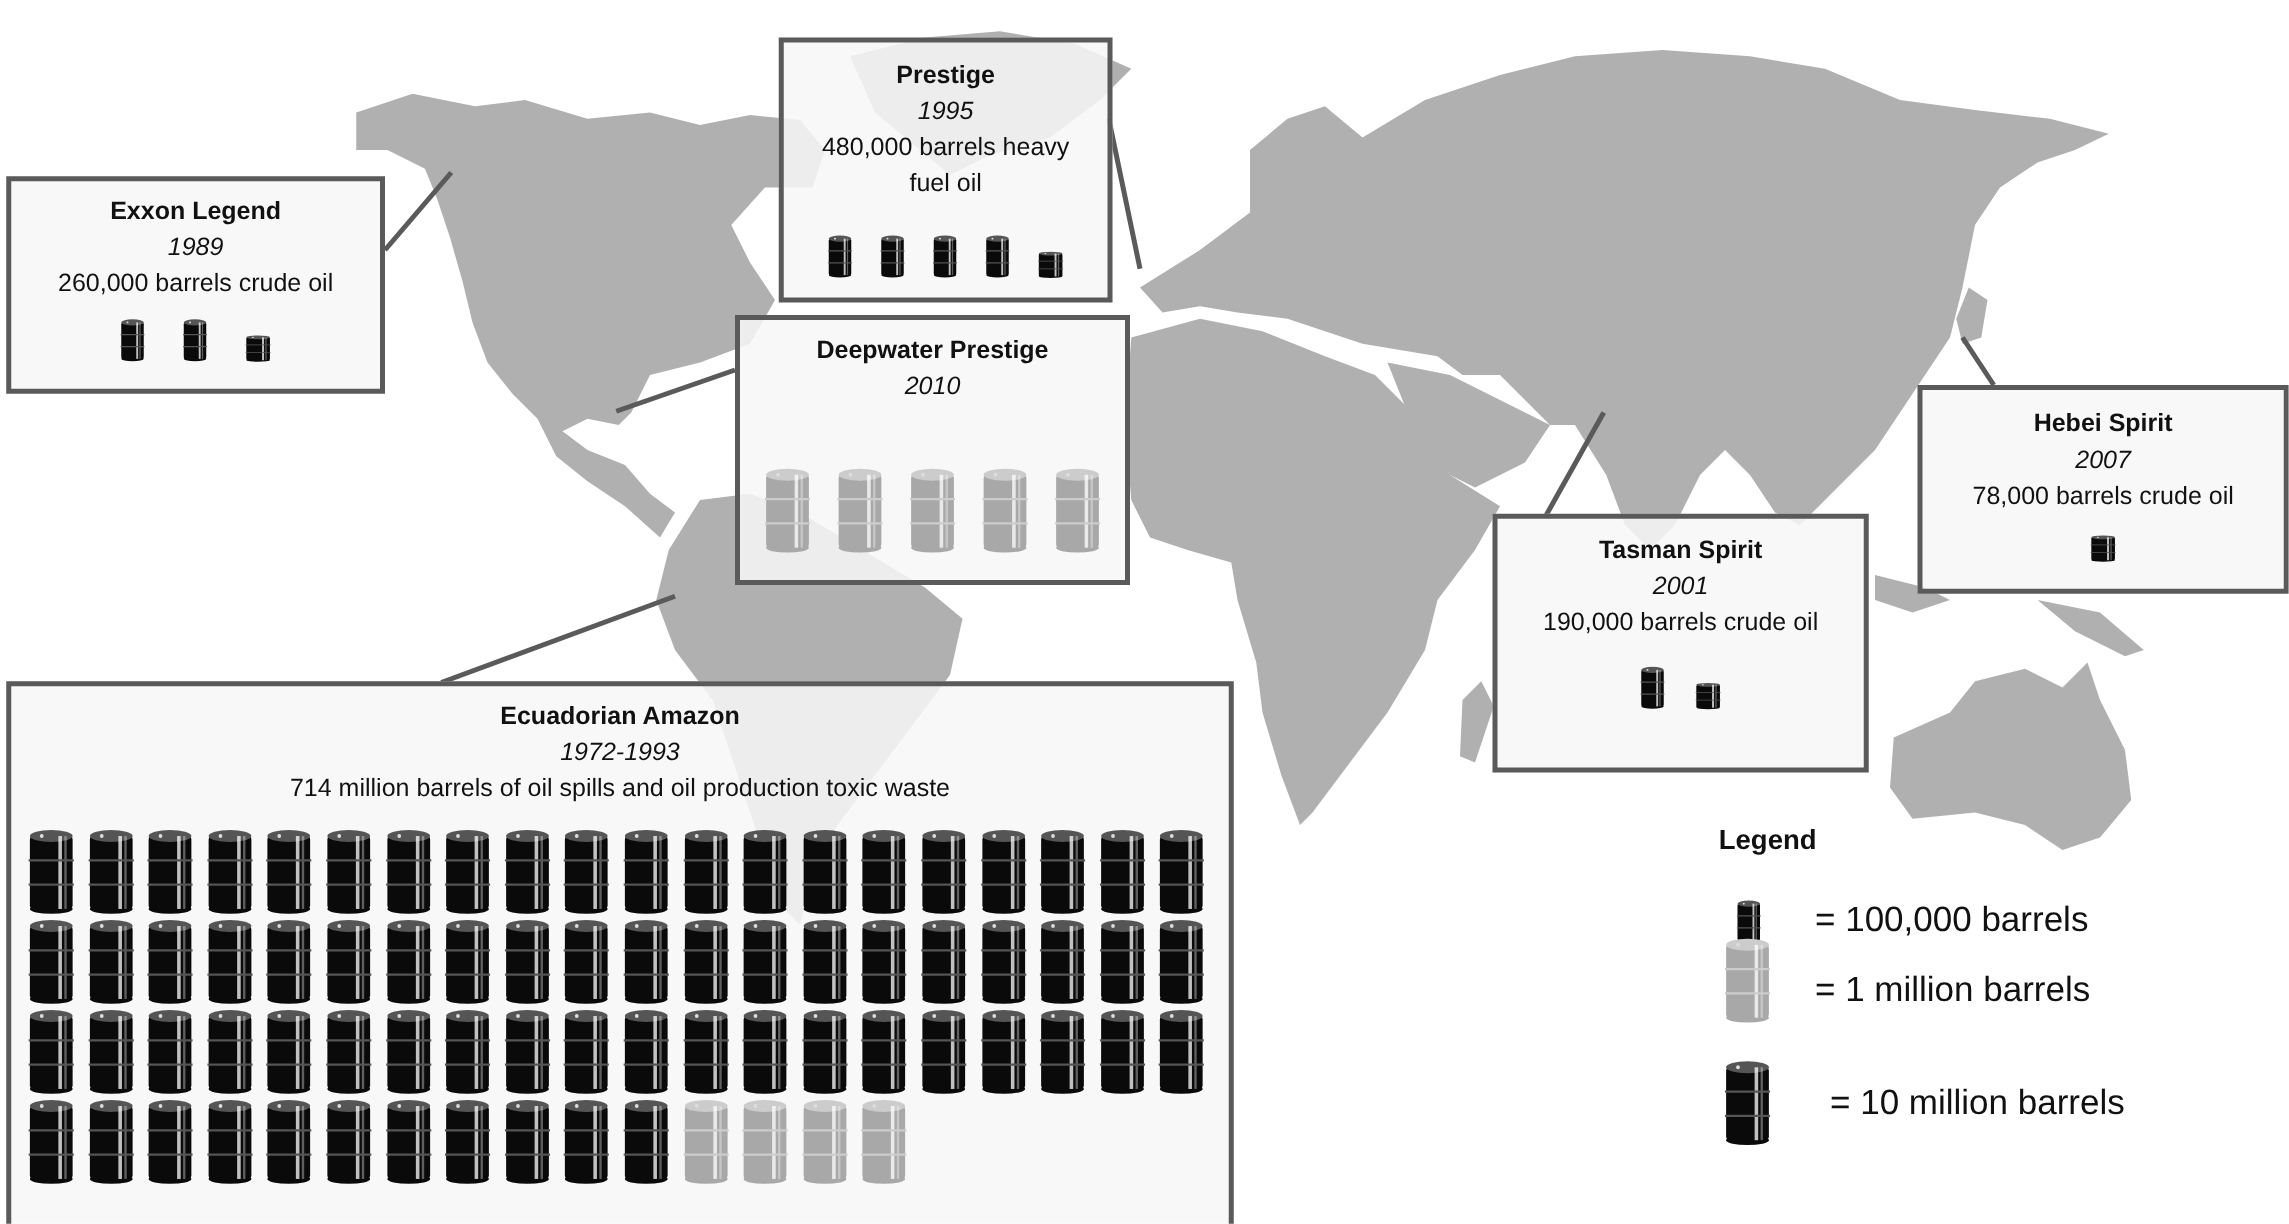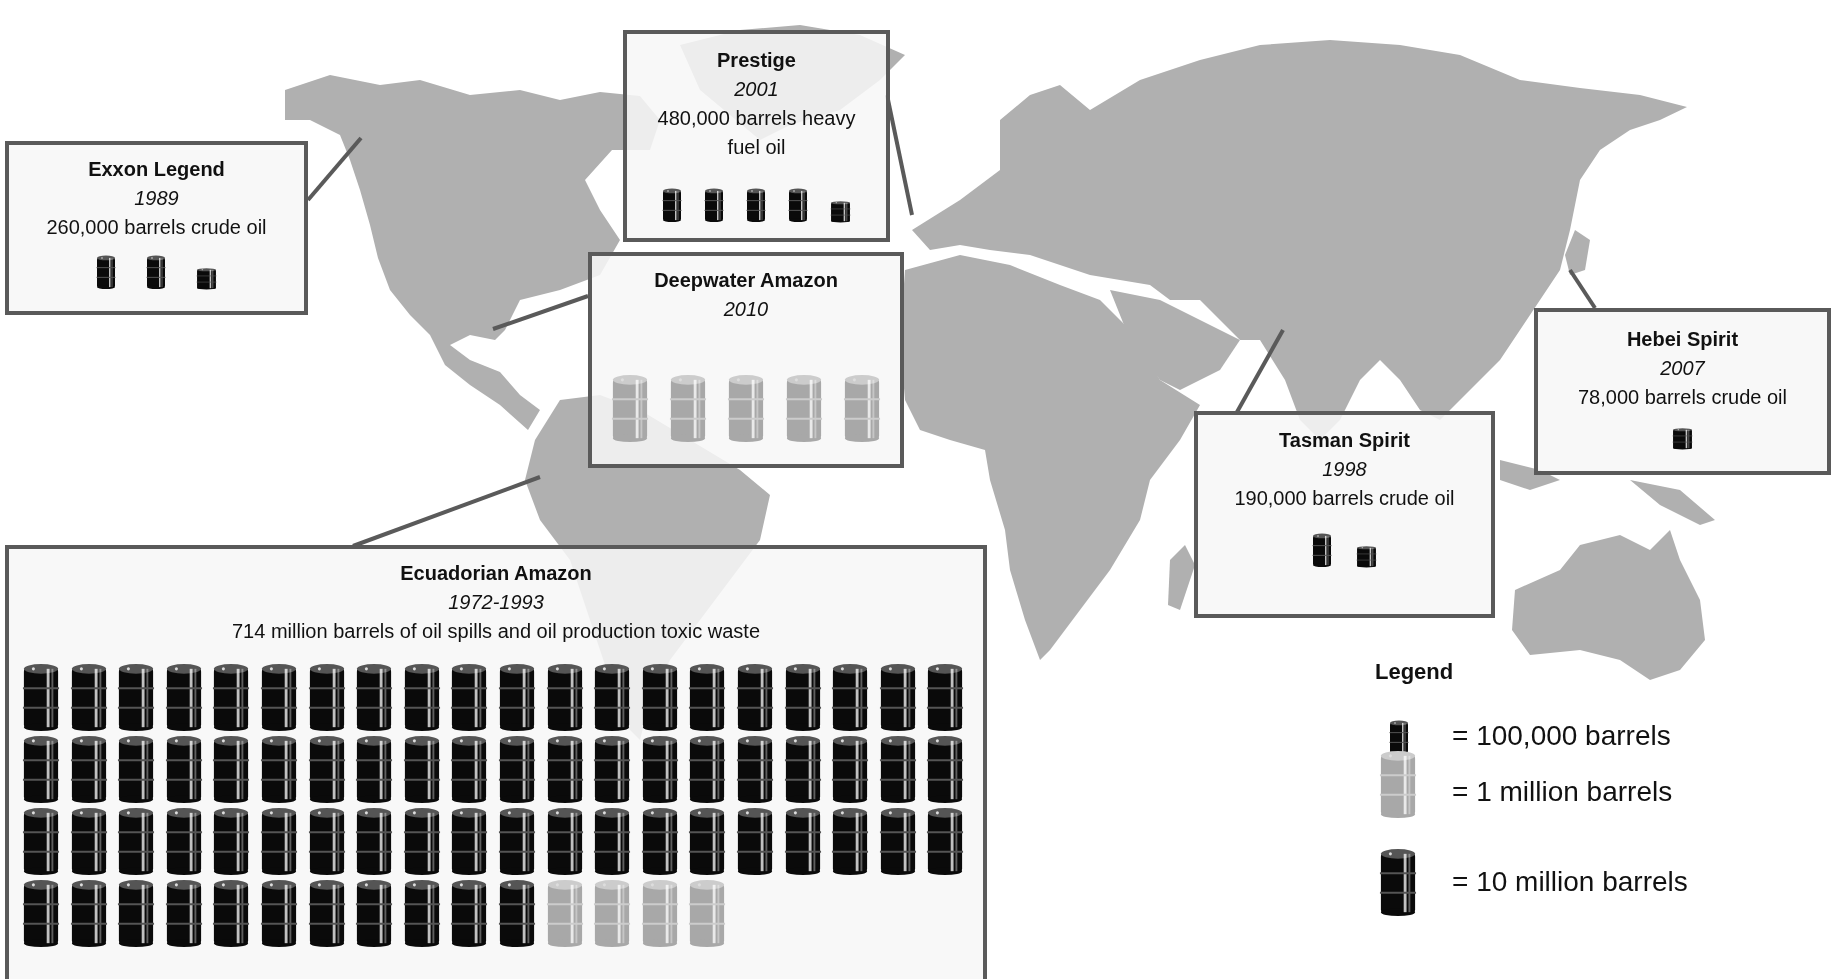--- a/index.html
+++ b/index.html
@@ -93,21 +93,21 @@
         <rect x="31" y="6" width="2" height="60" fill="#ffffff" opacity="0.35"></rect>
         <line x1="1" y1="26" x2="39" y2="26" stroke="#555555" stroke-width="2"></line>
         <line x1="1" y1="46" x2="39" y2="46" stroke="#555555" stroke-width="2"></line>
         <circle cx="12" cy="6" r="1.6" fill="#dddddd"></circle>
       </svg>
     </div>
 </div>
 
 <div class="box" style="left:623px; top:0px; width:267px; height:212px;margin-top:30px;">
   <div class="name" style="margin-top:12px;">Prestige</div>
-  <div class="year">2001</div>
+  <div class="year">1995</div>
   <div class="amount" style="padding:0 14px;">480,000 barrels heavy fuel oil</div>
   <div class="barrels" style="top: 154px; gap: 22px;">
       <svg width="20" height="35" viewBox="0 0 40 72" preserveAspectRatio="none" class="barrel">
         <rect x="2" y="5" width="36" height="62" rx="4" fill="#0a0a0a"></rect>
         <ellipse cx="20" cy="6" rx="18" ry="5" fill="#555555"></ellipse>
         <ellipse cx="20" cy="66" rx="18" ry="4" fill="#0a0a0a"></ellipse>
         <rect x="26" y="6" width="3" height="60" fill="#ffffff" opacity="0.75"></rect>
         <rect x="31" y="6" width="2" height="60" fill="#ffffff" opacity="0.35"></rect>
         <line x1="1" y1="26" x2="39" y2="26" stroke="#555555" stroke-width="2"></line>
         <line x1="1" y1="46" x2="39" y2="46" stroke="#555555" stroke-width="2"></line>
@@ -150,21 +150,21 @@
         <rect x="26" y="6" width="3" height="60" fill="#ffffff" opacity="0.75"></rect>
         <rect x="31" y="6" width="2" height="60" fill="#ffffff" opacity="0.35"></rect>
         <line x1="1" y1="26" x2="39" y2="26" stroke="#555555" stroke-width="2"></line>
         <line x1="1" y1="46" x2="39" y2="46" stroke="#555555" stroke-width="2"></line>
         <circle cx="12" cy="6" r="1.6" fill="#dddddd"></circle>
       </svg>
     </div>
 </div>
 
 <div class="box" style="left:588px; top:252px; width:316px; height:216px;">
-  <div class="name" style="margin-top:10px;">Deepwater Amazon</div>
+  <div class="name" style="margin-top:10px;">Deepwater Prestige</div>
   <div class="year">2010</div>
   <div class="barrels" style="top: 118px; gap: 20px;">
       <svg width="38" height="70" viewBox="0 0 40 72" preserveAspectRatio="none" class="barrel">
         <rect x="2" y="5" width="36" height="62" rx="4" fill="#a8a8a8"></rect>
         <ellipse cx="20" cy="6" rx="18" ry="5" fill="#cccccc"></ellipse>
         <ellipse cx="20" cy="66" rx="18" ry="4" fill="#a8a8a8"></ellipse>
         <rect x="26" y="6" width="3" height="60" fill="#ffffff" opacity="0.75"></rect>
         <rect x="31" y="6" width="2" height="60" fill="#ffffff" opacity="0.35"></rect>
         <line x1="1" y1="26" x2="39" y2="26" stroke="#cccccc" stroke-width="2"></line>
         <line x1="1" y1="46" x2="39" y2="46" stroke="#cccccc" stroke-width="2"></line>
@@ -966,21 +966,21 @@
         <rect x="31" y="6" width="2" height="60" fill="#ffffff" opacity="0.35"></rect>
         <line x1="1" y1="26" x2="39" y2="26" stroke="#cccccc" stroke-width="2"></line>
         <line x1="1" y1="46" x2="39" y2="46" stroke="#cccccc" stroke-width="2"></line>
         <circle cx="12" cy="6" r="1.6" fill="#dddddd"></circle>
       </svg>
     </div>
 </div>
 
 <div class="box" style="left:1194px; top:411px; width:301px; height:207px;">
   <div class="name" style="margin-top:11px;">Tasman Spirit</div>
-  <div class="year">1998</div>
+  <div class="year">2001</div>
   <div class="amount">190,000 barrels crude oil</div>
   <div class="barrels" style="top: 118px; gap: 24px;">
       <svg width="20" height="35" viewBox="0 0 40 72" preserveAspectRatio="none" class="barrel">
         <rect x="2" y="5" width="36" height="62" rx="4" fill="#0a0a0a"></rect>
         <ellipse cx="20" cy="6" rx="18" ry="5" fill="#555555"></ellipse>
         <ellipse cx="20" cy="66" rx="18" ry="4" fill="#0a0a0a"></ellipse>
         <rect x="26" y="6" width="3" height="60" fill="#ffffff" opacity="0.75"></rect>
         <rect x="31" y="6" width="2" height="60" fill="#ffffff" opacity="0.35"></rect>
         <line x1="1" y1="26" x2="39" y2="26" stroke="#555555" stroke-width="2"></line>
         <line x1="1" y1="46" x2="39" y2="46" stroke="#555555" stroke-width="2"></line>
@@ -1049,15 +1049,15 @@
     <span class="icon" style="left:39px; top:0px;"><svg width="38" height="70" viewBox="0 0 40 72" preserveAspectRatio="none" class="barrel">
           <rect x="2" y="5" width="36" height="62" rx="4" fill="#0a0a0a"></rect>
           <ellipse cx="20" cy="6" rx="18" ry="5" fill="#555555"></ellipse>
           <ellipse cx="20" cy="66" rx="18" ry="4" fill="#0a0a0a"></ellipse>
           <rect x="26" y="6" width="3" height="60" fill="#ffffff" opacity="0.75"></rect>
           <rect x="31" y="6" width="2" height="60" fill="#ffffff" opacity="0.35"></rect>
           <line x1="1" y1="26" x2="39" y2="26" stroke="#555555" stroke-width="2"></line>
           <line x1="1" y1="46" x2="39" y2="46" stroke="#555555" stroke-width="2"></line>
           <circle cx="12" cy="6" r="1.6" fill="#dddddd"></circle>
         </svg></span>
-    <span class="label" style="top:18px;">= 10 million barrels</span>
+    <span class="label" style="top:18px;margin-left:12px;">= 10 million barrels</span>
   </div>
 </div>
 
 </body></html>

